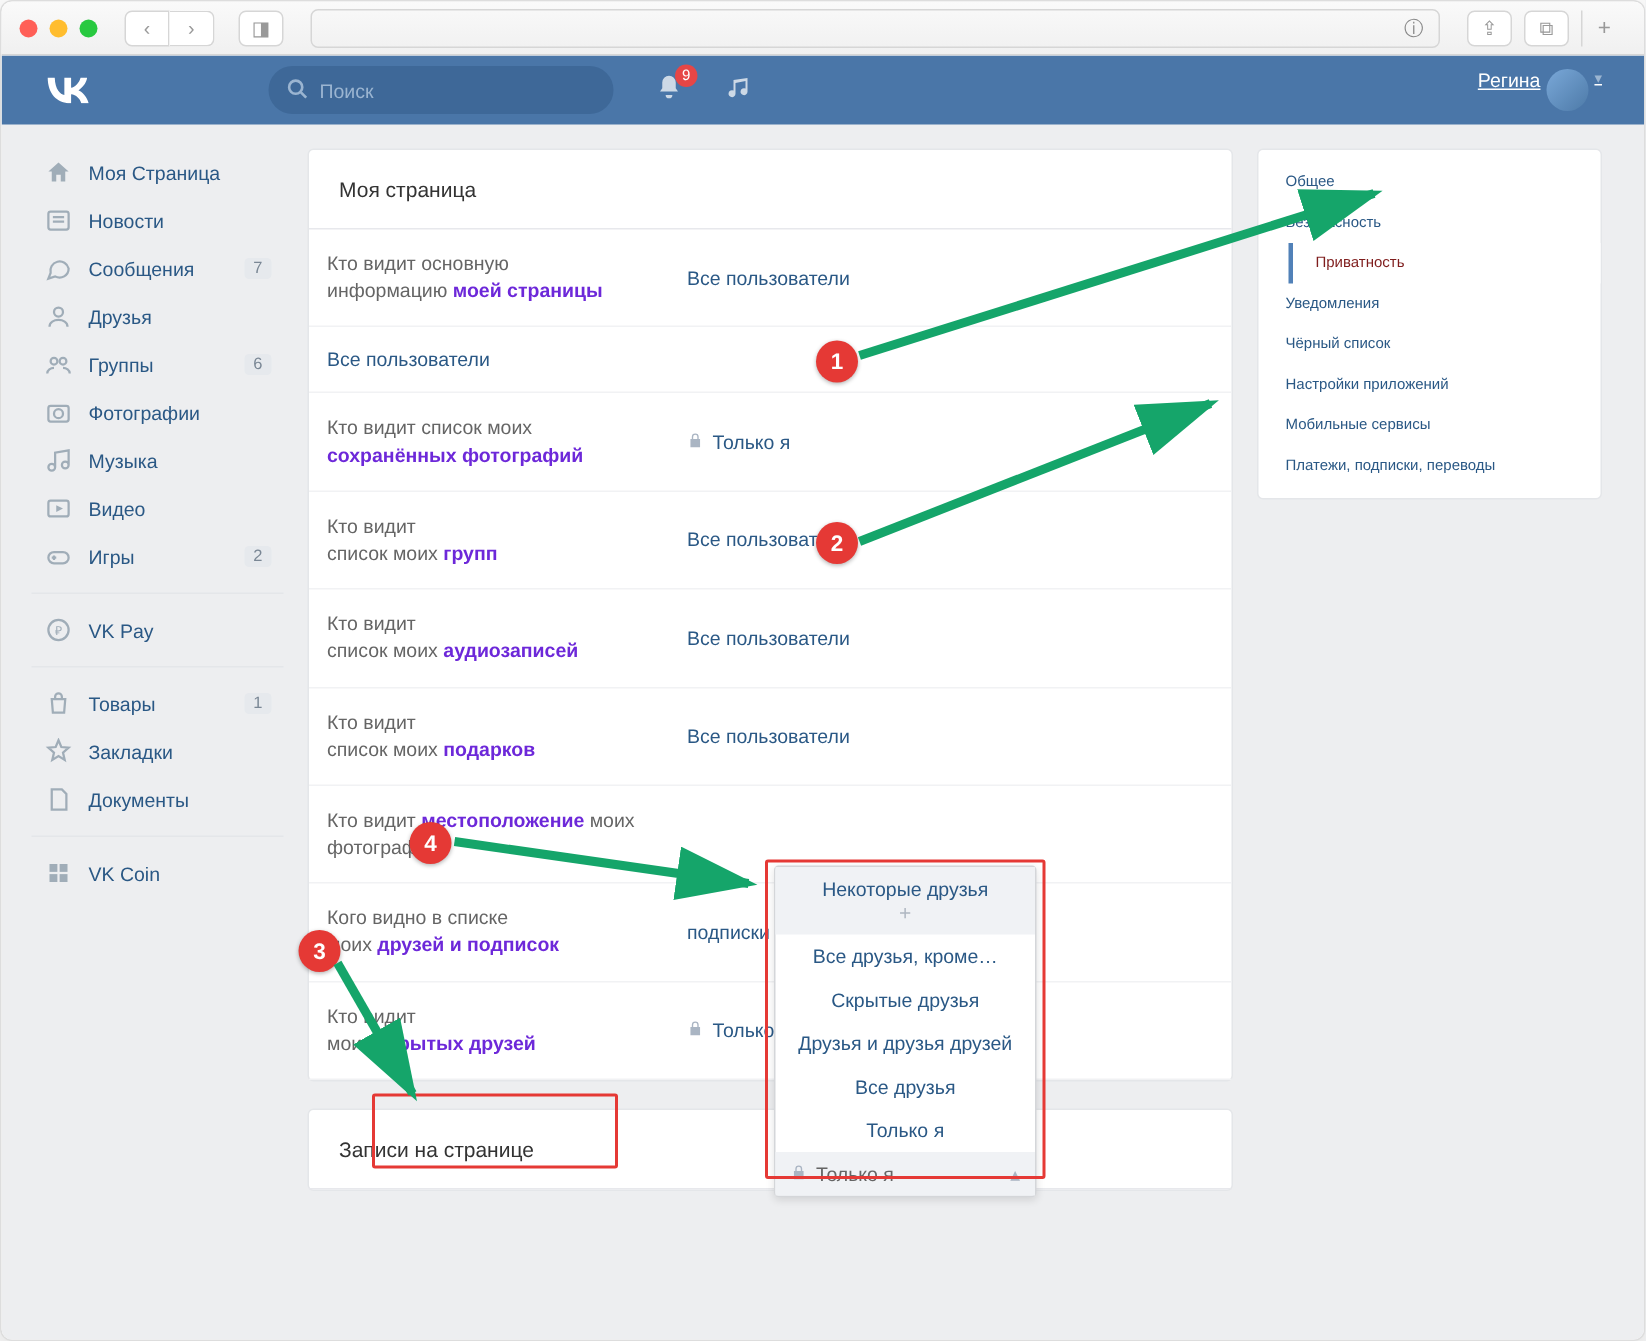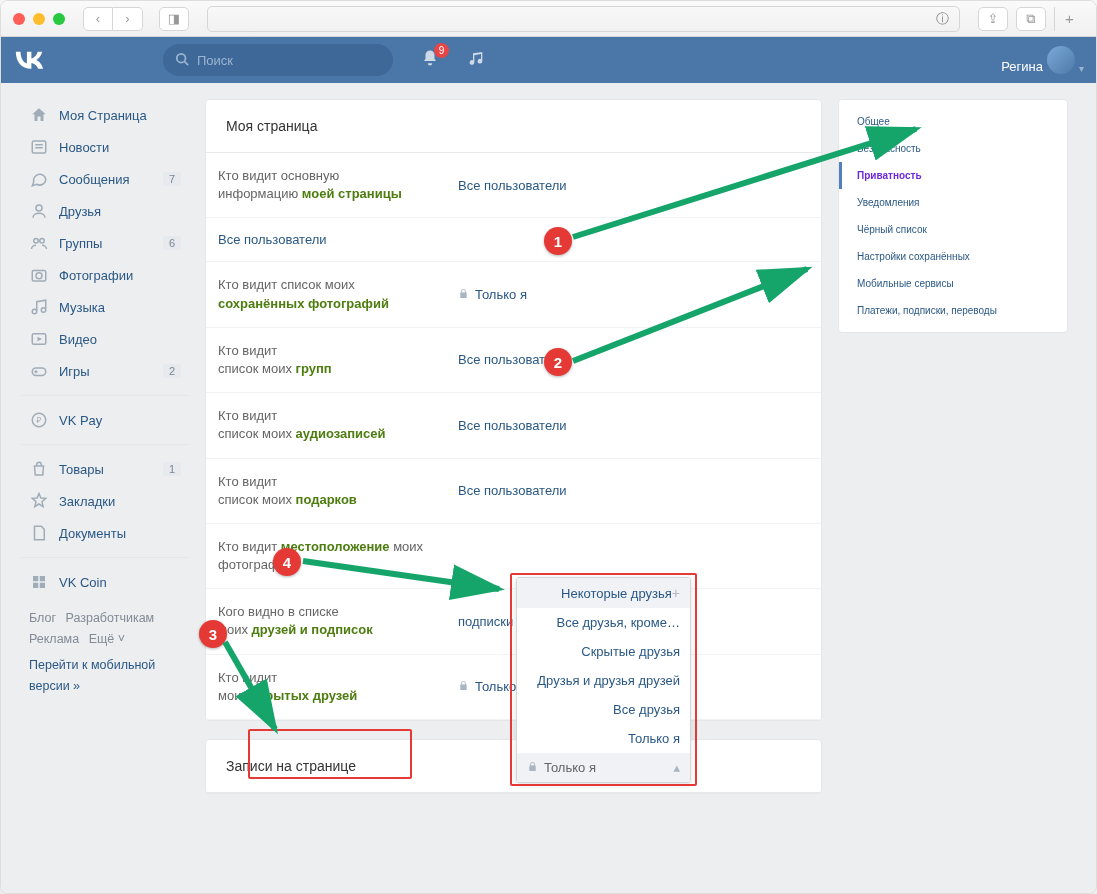--- a/index.html
+++ b/index.html
@@ -17,28 +17,28 @@
   .mac-grp .mac-btn:last-child{border-radius:0 5px 5px 0; border-left:none;}
   .mac-url { flex:1; height:26px; border:1px solid #d6d6d6; border-radius:5px; margin:0 10px; display:flex; align-items:center; justify-content:flex-end; padding:0 10px; color:#888; font-size:13px; }
   .mac-right { display:flex; gap:8px; }
   .mac-tab { width:30px; height:24px; border-left:1px solid #d6d6d6; display:flex; align-items:center; justify-content:center; color:#999; font-size:15px; }
 
   
   .browser-view { background:#edeef0; height:calc(894px - 36px); overflow:hidden; position:relative; }
 
   
   .vk-top { height:46px; background:#4a76a8; display:flex; align-items:center; }
-  .vk-wrap { width:100%; padding:0 12px; display:flex; align-items:center; }
+  .vk-wrap { width:100%; padding:0 28px; display:flex; align-items:center; }
   .vk-logo { width:150px; color:#fff; font-weight:900; font-size:26px; letter-spacing:-1px; }
   .vk-search { width:230px; height:32px; background:#3e6898; border-radius:16px; display:flex; align-items:center; padding:0 12px; color:#9bb5d1; font-size:13px; gap:8px; }
   .vk-center { flex:1; display:flex; align-items:center; gap:28px; padding-left:28px; }
   .bell-wrap { position:relative; color:#cdd9e6; }
   .bell-badge { position:absolute; top:-6px; right:-10px; background:#e64646; color:#fff; font-size:10px; width:15px; height:15px; border-radius:50%; display:flex; align-items:center; justify-content:center; }
   .music-ico { color:#cdd9e6; }
-  .vk-user { display:flex; align-items:flex-end; gap:4px; color:#fff; font-size:13px; font-weight:500; }
+  .vk-user { display:flex; align-items:flex-start; gap:4px; color:#fff; font-size:13px; font-weight:500;text-decoration:underline; }
   .avatar { width:28px; height:28px; border-radius:50%; background:linear-gradient(135deg,#7aa8d8,#4d7aa8); }
   .chev-down { color:#9bb5d1; font-size:10px; }
 
   .vk-body { display:flex; gap:16px; padding:16px 28px 0 20px; }
 
   
   .left-nav { width:168px; font-size:13px; color:#2a5885; }
   .lnav-item { display:flex; align-items:center; padding:6px 8px; gap:10px; cursor:pointer; border-radius:4px; }
   .lnav-ico { width:20px; height:20px; display:flex; align-items:center; justify-content:center; color:#a0adb8; }
   .lnav-cnt { margin-left:auto; background:#e6e9ed; color:#7a8795; font-size:11px; padding:1px 6px; border-radius:3px; }
@@ -46,33 +46,33 @@
   .footer-links { font-size:12.5px; color:#828b97; padding:10px 8px; line-height:1.7; }
   .footer-links a { color:#828b97; text-decoration:none; margin-right:6px; }
   .footer-links .mob { color:#2a5885; display:block; margin-top:4px; }
 
   
   .main-col { flex:1; display:flex; gap:16px; }
   .content-card { flex:1; background:#fff; border:1px solid #e4e6e9; border-radius:4px; }
   .card-header { padding:18px 20px; border-bottom:1px solid #e7e8ec; font-size:14px; color:#333; }
   .setting-row { display:flex; padding:14px 12px; border-bottom:1px solid #f1f2f4; font-size:13px; }
   .sr-label { width:240px; color:#656565; line-height:1.4; }
-  .sr-label b { color:#4d7c0f; font-weight:600; }
+  .sr-label b { color:#6d28d9; font-weight:600; }
   .sr-value { color:#2a5885; display:flex; align-items:center; gap:6px; cursor:pointer; }
   .lock { color:#aab5c3; }
 
   
   .settings-nav { width:230px; background:#fff; border:1px solid #e4e6e9; border-radius:4px; padding:8px 0; font-size:10px; height:fit-content; }
   .snav-item { padding:8px 18px; color:#2a5885; cursor:pointer; }
-  .snav-item.active { color:#6d28d9; font-weight:700; background:#fff; position:relative; }
+  .snav-item.active { color:#7f1d1d; font-weight:400; background:#fff; position:relative;margin-left:20px; }
   .snav-item.active::before { content:""; position:absolute; left:0; top:0; bottom:0; width:3px; background:#5181b8; }
 
   
   .dropdown { position:absolute; width:175px; background:#fff; border:1px solid #d4d6d9; border-radius:3px; box-shadow:0 2px 6px rgba(0,0,0,.12); font-size:13px; }
-  .dd-item { padding:7px 10px; color:#2a5885; cursor:pointer; display:flex; justify-content:flex-end; align-items:center; }
+  .dd-item { padding:7px 10px; color:#2a5885; cursor:pointer; display:flex; justify-content:flex-start; align-items:center;flex-direction:column; }
   .dd-item:hover, .dd-item.hov { background:#f0f2f5; }
   .dd-sel { background:#f0f2f5; color:#656565; display:flex; align-items:center; gap:6px; padding:7px 10px; }
   .plus { color:#b0b8c2; font-size:14px; }
 
   
   .redbox { position:absolute; border:2px solid #e53935; border-radius:2px; }
   .num-badge { position:absolute; width:28px; height:28px; border-radius:50%; background:#e53935; color:#fff; font-weight:700; font-size:15px; display:flex; align-items:center; justify-content:center; box-shadow:0 1px 3px rgba(0,0,0,.3); }
   .arrow-svg { position:absolute; left:0; top:0; pointer-events:none; }
 
   
@@ -271,21 +271,20 @@
             <span class="lnav-ico">
               <svg width="18" height="18" viewBox="0 0 24 24">
                 <rect x="4" y="4" width="7" height="7" fill="#a0adb8"></rect>
                 <rect x="13" y="4" width="7" height="7" fill="#a0adb8"></rect>
                 <rect x="4" y="13" width="7" height="7" fill="#a0adb8"></rect>
                 <rect x="13" y="13" width="7" height="7" fill="#a0adb8"></rect>
               </svg>
             </span>
             <span>VK Coin</span>
           </div>
-          <div class="footer-links"><a>Блог</a> <a>Разработчикам</a><br><a>Реклама</a> <a>Ещё ˅</a><a class="mob">Перейти к мобильной версии »</a></div>
         </div>
 
       <div class="main-col">
         <div style="flex:1">
           <div class="content-card">
             <div class="card-header">Моя страница</div>
             <div id="rows">
                 <div class="setting-row">
       <div class="sr-label">Кто видит основную<br>информацию <b>моей страницы</b></div>
       <div class="sr-value">
@@ -350,21 +349,21 @@
           <div class="content-card second">
             <div class="card-header">Записи на странице</div>
           </div>
         </div>
         <div class="settings-nav" id="snav">
             <div class="snav-item">Общее</div>
             <div class="snav-item">Безопасность</div>
             <div class="snav-item active">Приватность</div>
             <div class="snav-item">Уведомления</div>
             <div class="snav-item">Чёрный список</div>
-            <div class="snav-item">Настройки сохранённых</div>
+            <div class="snav-item">Настройки приложений</div>
             <div class="snav-item">Мобильные сервисы</div>
             <div class="snav-item">Платежи, подписки, переводы</div>
           </div>
       </div>
     </div>
 
     <div class="dropdown" id="dd" style="left:515px; top:540px;">
         <div class="dd-item hov">
           <span>Некоторые друзья</span>
           <span class="plus">+</span>

